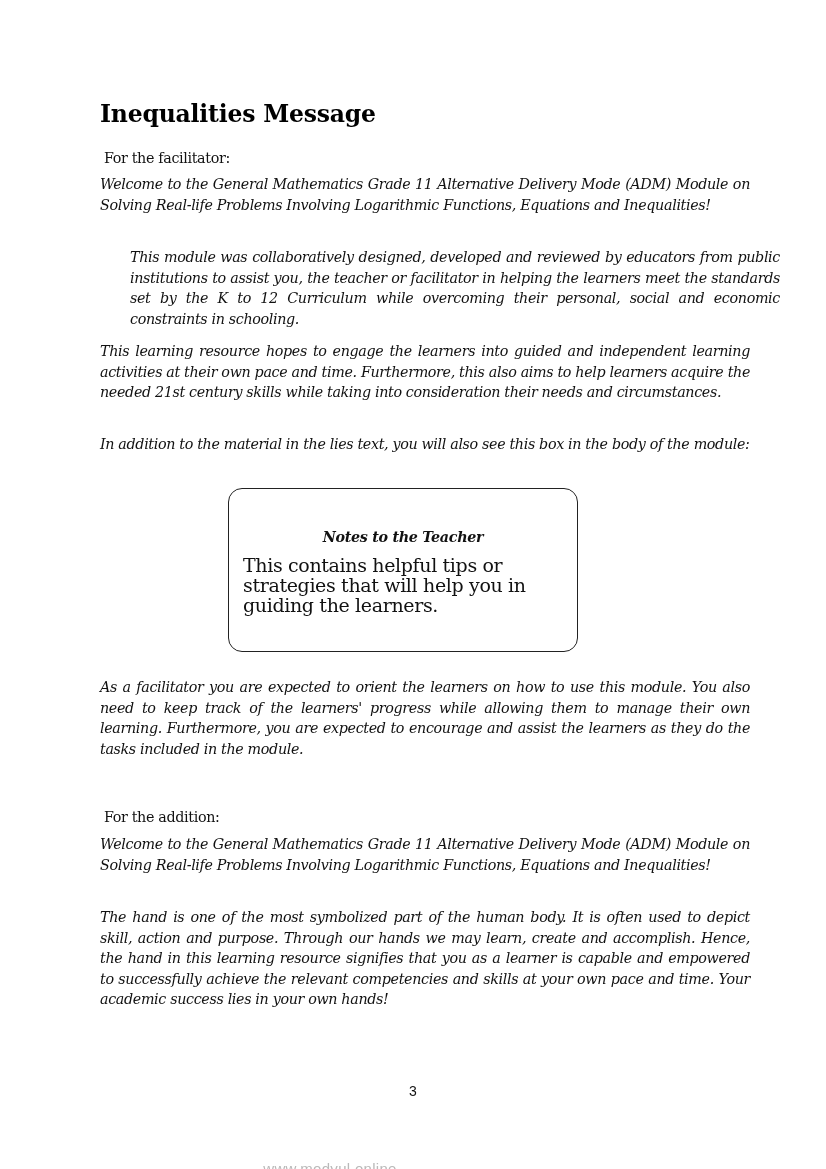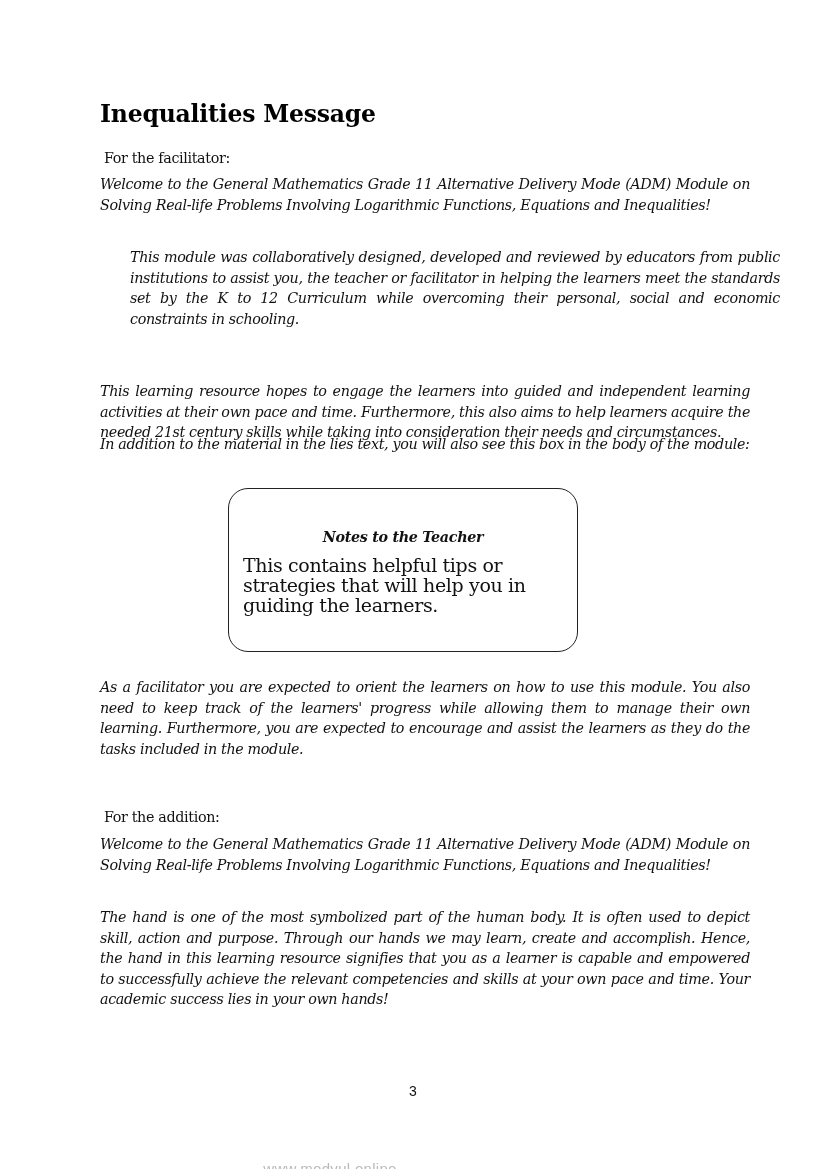--- a/index.html
+++ b/index.html
@@ -1,39 +1,39 @@
 <!DOCTYPE html>
 <html><head>
 <meta charset="utf-8">
 <style>
   html, body { margin: 0; padding: 0; background: #ffffff; }
   body { width: 826px; height: 1169px; position: relative; overflow: hidden; color: #111; }
   .page { position: absolute; left: 100px; top: 0; width: 650px; font-family: "DejaVu Serif", "Liberation Serif", serif; }
   .title { position: absolute; left: 0; top: 100px; margin: 0; font-size: 23.5px; font-weight: bold; letter-spacing: -0.2px; color: #000; white-space: nowrap; }
   .p { position: absolute; left: 0; width: 650px; margin: 0; font-size: 14.3px; line-height: 20.5px; text-align: justify; letter-spacing: -0.35px; word-spacing: 0px; font-style: italic; }
   .label { position: absolute; left: 0; margin: 4px; font-size: 14.3px; line-height: 20.5px; letter-spacing: -0.35px; }
-  .box { position: absolute; left: 128px; top: 488px; width: 350px; height: 164px; border: 1.5px solid #222; border-radius: 20px; box-sizing: border-box; }
+  .box { position: absolute; left: 128px; top: 488px; width: 350px; height: 164px; border: 1.5px solid #222; border-radius: 14px; box-sizing: border-box; }
   .box-title { position: absolute; left: 0; right: 0; top: 40px; text-align: center; font-size: 14.3px; font-weight: bold; font-style: italic; letter-spacing: -0.3px; }
   .box-body { position: absolute; left: 14px; top: 66px; width: 330px; font-size: 19px; line-height: 20px; letter-spacing: -0.35px; }
   .page-num { position: absolute; left: 0; width: 826px; top: 1083px; text-align: center; font-family: "Liberation Sans", sans-serif; font-size: 14px; color: #111; }
   .watermark { position: absolute; left: 0; width: 660px; top: 1160px; text-align: center; font-family: "Liberation Sans", sans-serif; font-size: 15px; color: #b9b9b9; letter-spacing: 0.3px; }
 </style>
 </head>
 <body>
 
 <div class="page">
   <h1 class="title">Inequalities Message</h1>
 
   <p class="label" style="top:144px;">For the facilitator:</p>
 
   <p class="p" style="top:174px;">Welcome to the General Mathematics Grade 11 Alternative Delivery Mode (ADM) Module on Solving Real-life Problems Involving Logarithmic Functions, Equations and Inequalities!</p>
 
   <p class="p" style="top:247px;margin-left:30px;">This module was collaboratively designed, developed and reviewed by educators from public institutions to assist you, the teacher or facilitator in helping the learners meet the standards set by the K to 12 Curriculum while overcoming their personal, social and economic constraints in schooling.</p>
 
-  <p class="p" style="top:341px;margin-top:40px;">This learning resource hopes to engage the learners into guided and independent learning activities at their own pace and time. Furthermore, this also aims to help learners acquire the needed 21st century skills while taking into consideration their needs and circumstances.</p>
+  <p class="p" style="top:341px;">This learning resource hopes to engage the learners into guided and independent learning activities at their own pace and time. Furthermore, this also aims to help learners acquire the needed 21st century skills while taking into consideration their needs and circumstances.</p>
 
   <p class="p" style="top:434px;">In addition to the material in the lies text, you will also see this box in the body of the module:</p>
 
   <div class="box">
     <div class="box-title">Notes to the Teacher</div>
     <div class="box-body">This contains helpful tips or strategies that will help you in guiding the learners.</div>
   </div>
 
   <p class="p" style="top:677px;">As a facilitator you are expected to orient the learners on how to use this module. You also need to keep track of the learners' progress while allowing them to manage their own learning. Furthermore, you are expected to encourage and assist the learners as they do the tasks included in the module.</p>
 

